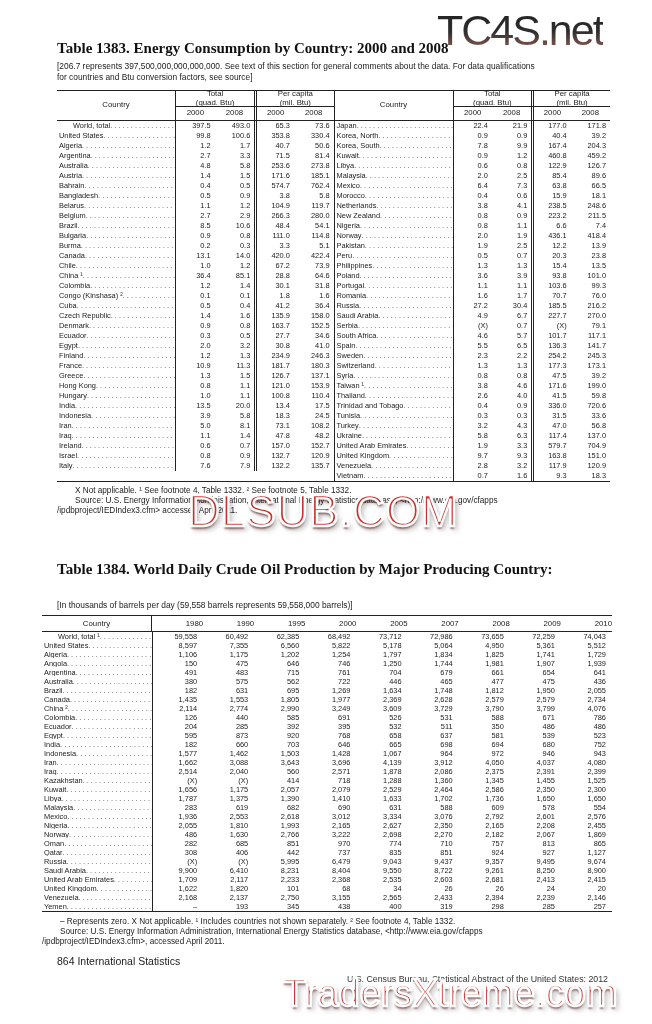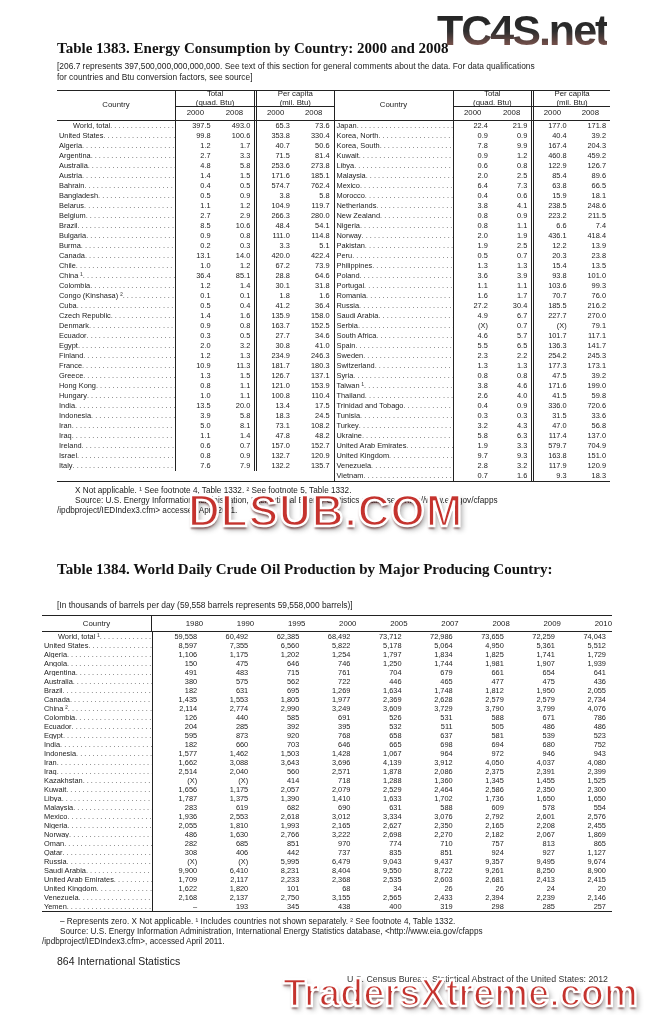--- a/index.html
+++ b/index.html
@@ -53,21 +53,21 @@
   .t84-head .hy{text-align:right}
   .t84 .trow{grid-template-columns:110px repeat(9,1fr);height:9px}
   .t84 .trow .n0{border-left:1px solid #222;height:100%;display:flex;align-items:center;justify-content:flex-end}
   .t84 .cell.num{padding-right:6px}
 
   
   .footer-left{left:57px;top:955px;font-size:10.5px;color:#222;white-space:nowrap}
   .footer-right{right:44px;top:974px;font-size:8.8px;color:#333;white-space:nowrap}
 
   
-  .wm{pointer-events:none;z-index:9;font-weight:700;white-space:nowrap}
+  .wm{pointer-events:none;z-index:9;font-weight:400;white-space:nowrap}
   .wm-top{left:437px;top:6px;font-size:43px;letter-spacing:-2px;
           font-family:"Liberation Sans",sans-serif;
           background:linear-gradient(180deg,#1f1f1f 0%,#2e2e2e 52%,#7c544e 82%,#a1756c 100%);
           -webkit-background-clip:text;background-clip:text;color:transparent}
   .wm-red{color:#c5332e;-webkit-text-stroke:2.4px #fff;
           text-shadow:0 3px 2px rgba(80,15,15,.55),0 0 1px #8c1d18,3px 4px 5px rgba(40,40,40,.35)}
   .wm-mid{left:188px;top:486px;font-size:44px;letter-spacing:1px}
   .wm-bot{left:283px;top:972px;font-size:38px;letter-spacing:0}
 </style>
 </head>
@@ -1003,21 +1003,21 @@
           <span class="cell country">
             <span class="cname">Ecuador</span>
             <span class="leader"></span>
           </span>
           <span class="cell num n0">204</span>
           <span class="cell num n1">285</span>
           <span class="cell num n2">392</span>
           <span class="cell num n3">395</span>
           <span class="cell num n4">532</span>
           <span class="cell num n5">511</span>
-          <span class="cell num n6">505</span>
+          <span class="cell num n6">350</span>
           <span class="cell num n7">486</span>
           <span class="cell num n8">486</span>
         </div>
         <div class="trow">
           <span class="cell country">
             <span class="cname">Egypt</span>
             <span class="leader"></span>
           </span>
           <span class="cell num n0">595</span>
           <span class="cell num n1">873</span>

